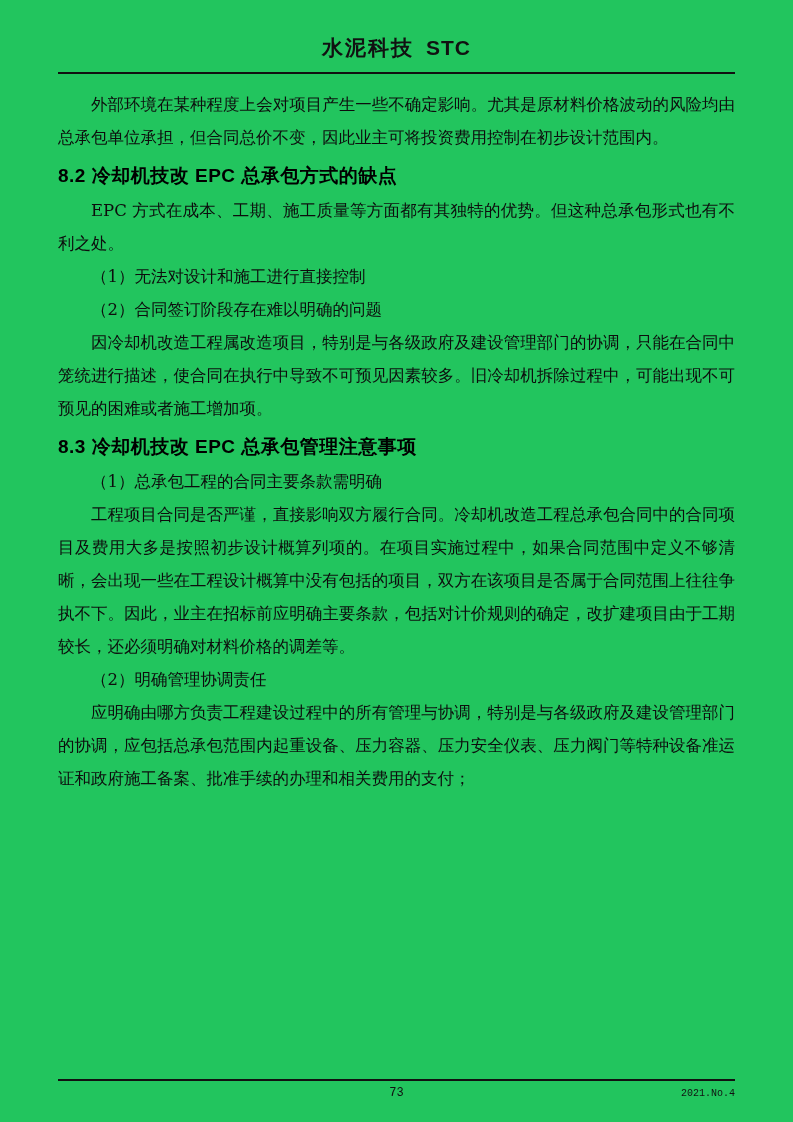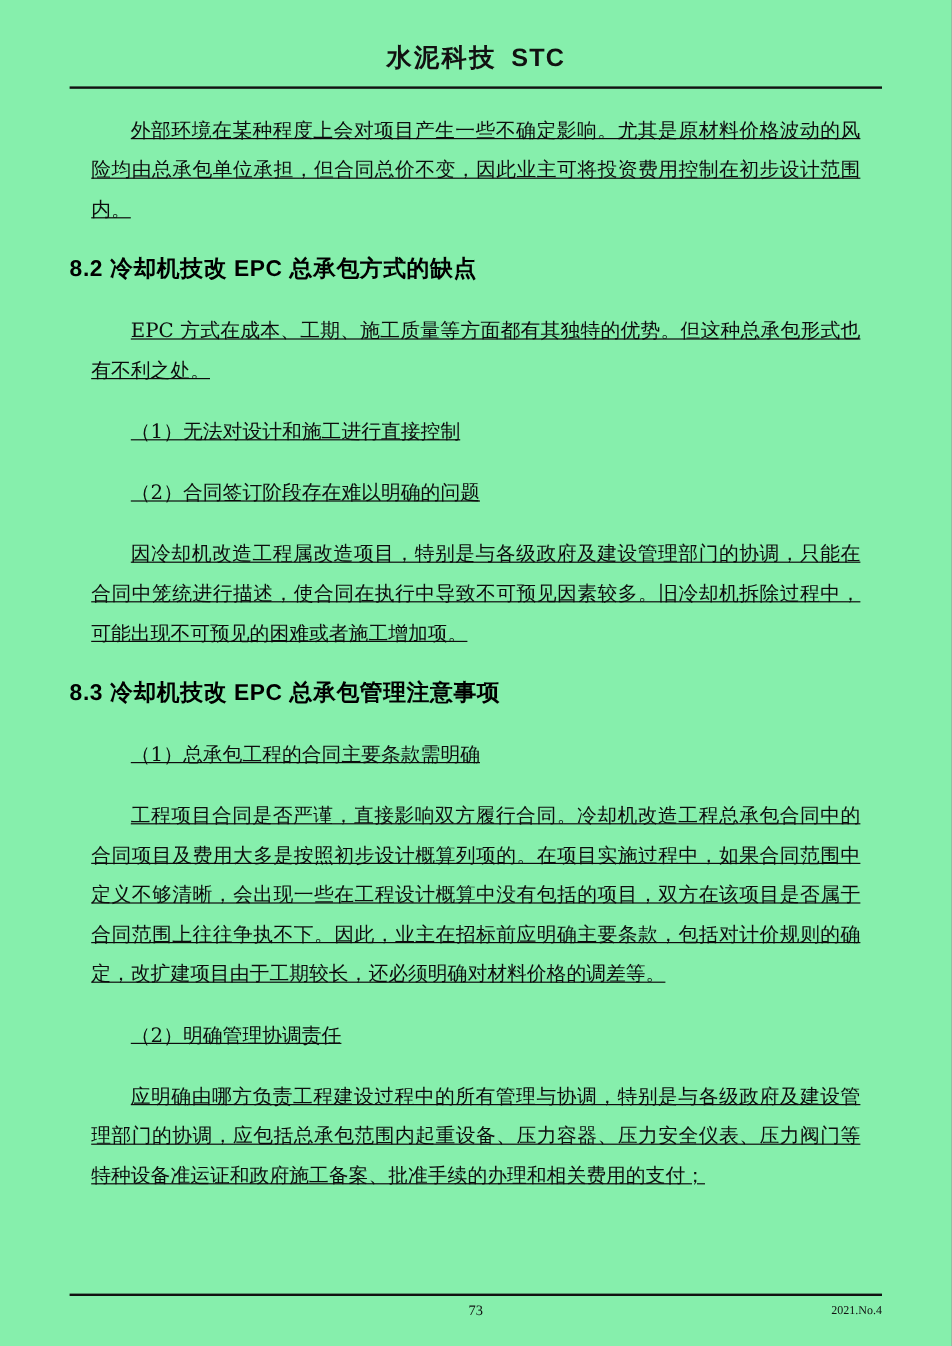--- a/index.html
+++ b/index.html
@@ -6,21 +6,21 @@
     margin: 0;
     padding: 0;
     background: #9a9a9a;
   }
   body {
     font-family: "DejaVu Serif", "Liberation Serif", serif;
   }
   .page {
     width: 793px;
     height: 1122px;
-    background: #86efac;
+    background: #22c55e;
     margin: 0 auto;
     position: relative;
     box-sizing: border-box;
     overflow: hidden;
   }
   .page-inner {
     position: absolute;
     left: 58px;
     right: 58px;
     top: 34px;
@@ -50,23 +50,22 @@
   }
   
   .content {
     font-size: 16.5px;
     line-height: 33px;
     color: #0d0d0d;
     text-align: justify;
     text-justify: inter-ideograph;
   }
   p.para {
-    margin: 18px;
+    margin: 0;
     text-indent: 2em;
-    text-decoration: underline;
   }
   h3.heading {
     font-family: "Liberation Sans", "DejaVu Sans", sans-serif;
     font-size: 19px;
     font-weight: bold;
     margin: 6px 0 2px 0;
     line-height: 32px;
     letter-spacing: 0.5px;
     color: #000;
   }
@@ -79,21 +78,21 @@
   }
   .footer-line {
     border-top: 2.5px solid #111;
     margin-bottom: 5px;
   }
   .footer-row {
     display: flex;
     align-items: center;
     font-size: 12px;
     color: #111;
-    font-family: Liberation Serif, serif;
+    font-family: Liberation Mono, monospace;
   }
   .footer-left { flex: 1; }
   .footer-center {
     flex: 0 0 auto;
     text-align: center;
   }
   .footer-right {
     flex: 1;
     text-align: right;
     font-size: 10px;

